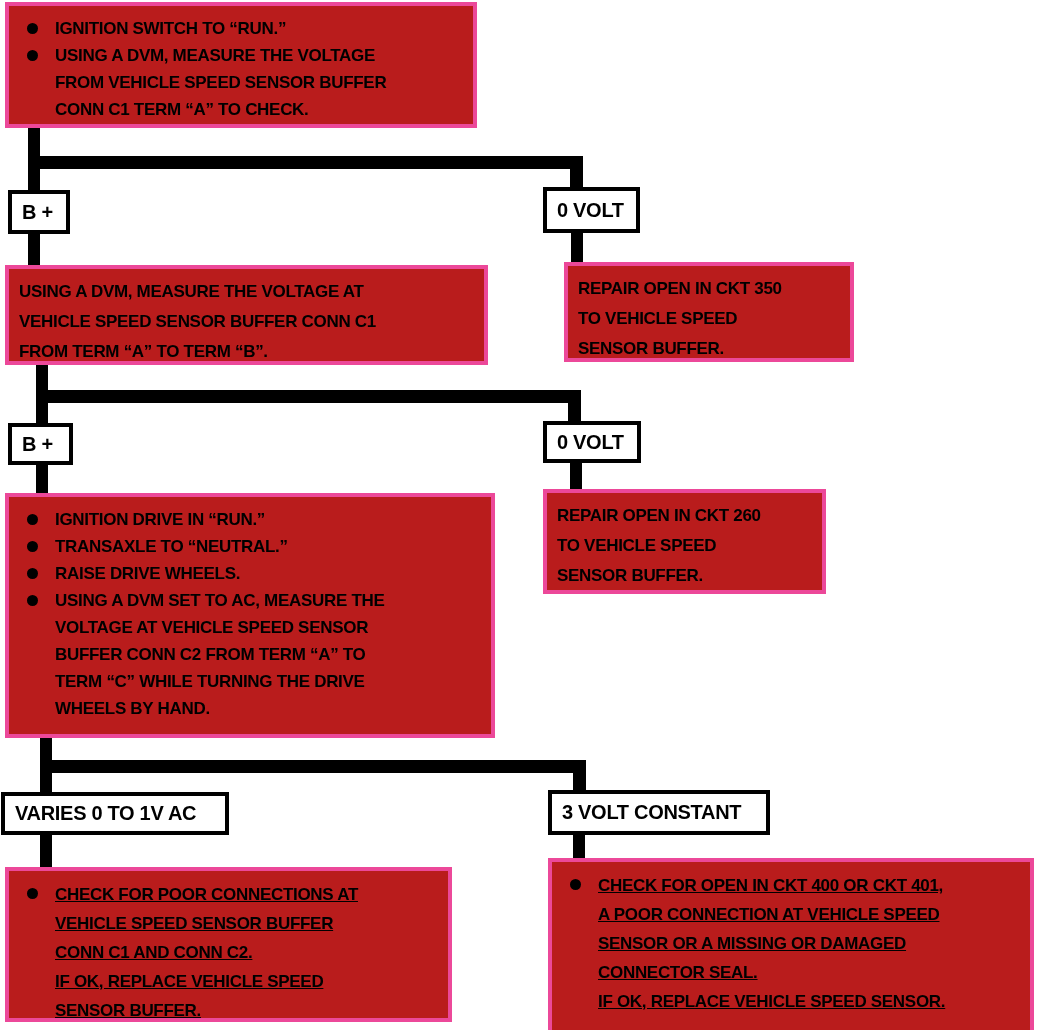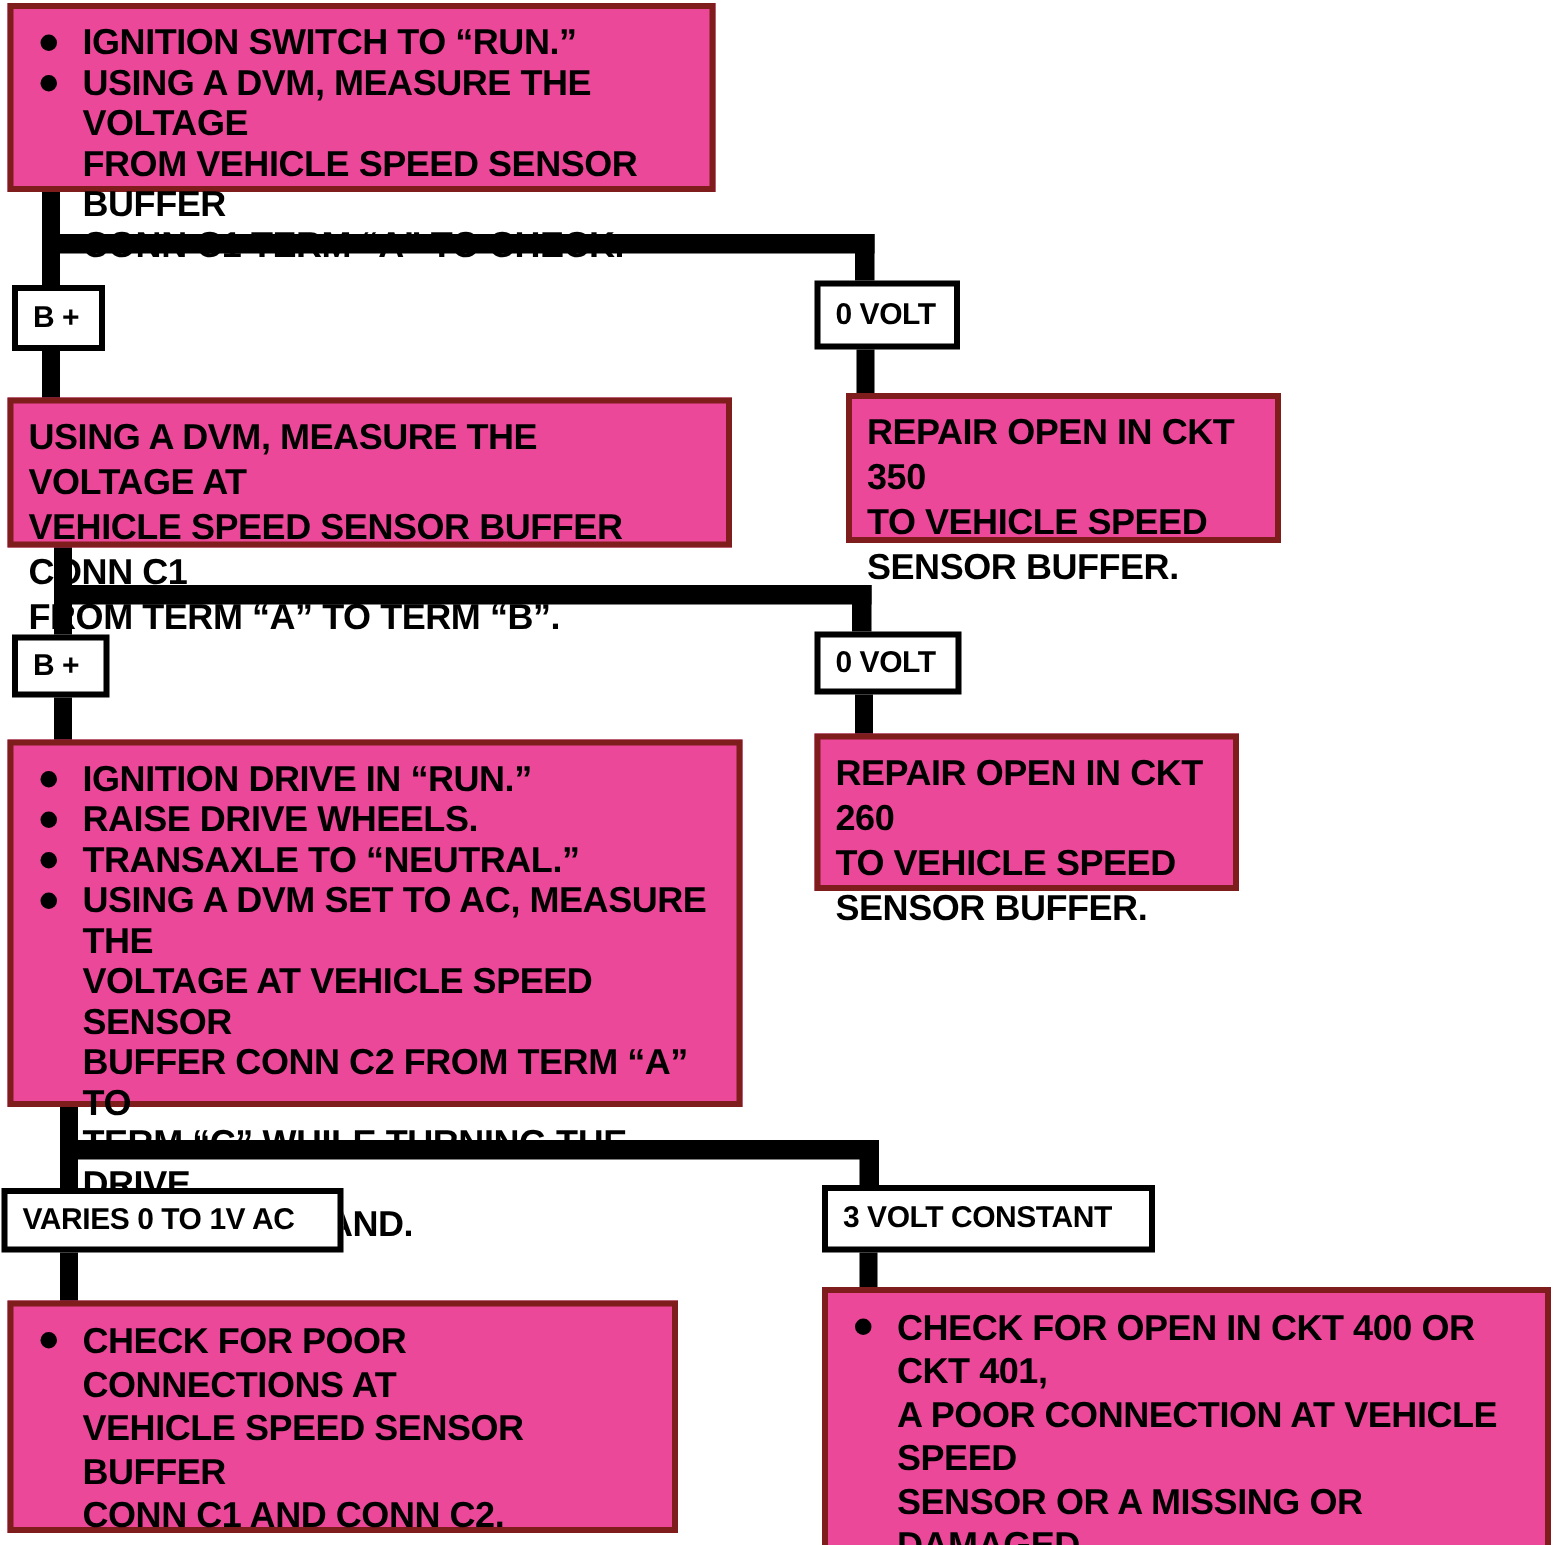--- a/index.html
+++ b/index.html
@@ -3,29 +3,29 @@
 <meta charset="utf-8">
 <style>
   html,body{margin:0;padding:0;background:#ffffff;}
   .canvas{
     position:relative;width:1040px;height:1030px;background:#ffffff;overflow:hidden;
     font-family:"Liberation Sans","DejaVu Sans",sans-serif;
     font-weight:bold;color:#000;
   }
   .conn{position:absolute;background:#000;z-index:1;}
   .box{
-    position:absolute;border:4px solid #7f1d1d;background:#ec4899;z-index:2;
-    box-sizing:border-box;font-size:24px;letter-spacing:-0.3px;
+    position:absolute;border:4px solid #ec4899;background:#b91c1c;z-index:2;
+    box-sizing:border-box;font-size:17px;letter-spacing:-0.3px;
   }
   .box-text{white-space:pre-line;line-height:30px;padding:8px 16px 0 10px;}
   .bullets{padding-top:9px;}
   .bullet-item{display:flex;align-items:flex-start;padding-left:18px;}
   .dot{flex:none;width:11px;height:11px;border-radius:50%;background:#000;margin-top:8px;}
   .bullet-text{white-space:pre-line;margin-left:17px;line-height:27px;}
-  .lh29 .bullet-text{line-height:29px;}
+  .lh29 .bullet-text{line-height:29px;text-decoration:underline;}
   .label-box{
     position:absolute;border:4px solid #000;background:#fff;z-index:2;
     box-sizing:border-box;display:flex;align-items:center;
     font-size:20px;letter-spacing:-0.3px;padding-left:10px;white-space:nowrap;
   }
 </style>
 </head>
 <body>
 
 <div class="canvas">
@@ -86,25 +86,25 @@
     <span>0 VOLT</span>
   </div>
 
   <div class="box bullets" style="left:5px;top:493px;width:490px;height:245px;">
     <div class="bullet-item">
       <span class="dot"></span>
       <div class="bullet-text">IGNITION DRIVE IN “RUN.”</div>
     </div>
     <div class="bullet-item">
       <span class="dot"></span>
-      <div class="bullet-text">RAISE DRIVE WHEELS.</div>
+      <div class="bullet-text">TRANSAXLE TO “NEUTRAL.”</div>
     </div>
     <div class="bullet-item">
       <span class="dot"></span>
-      <div class="bullet-text">TRANSAXLE TO “NEUTRAL.”</div>
+      <div class="bullet-text">RAISE DRIVE WHEELS.</div>
     </div>
     <div class="bullet-item">
       <span class="dot"></span>
       <div class="bullet-text">USING A DVM SET TO AC, MEASURE THE
 VOLTAGE AT VEHICLE SPEED SENSOR
 BUFFER CONN C2 FROM TERM “A” TO
 TERM “C” WHILE TURNING THE DRIVE
 WHEELS BY HAND.</div>
     </div>
   </div>

